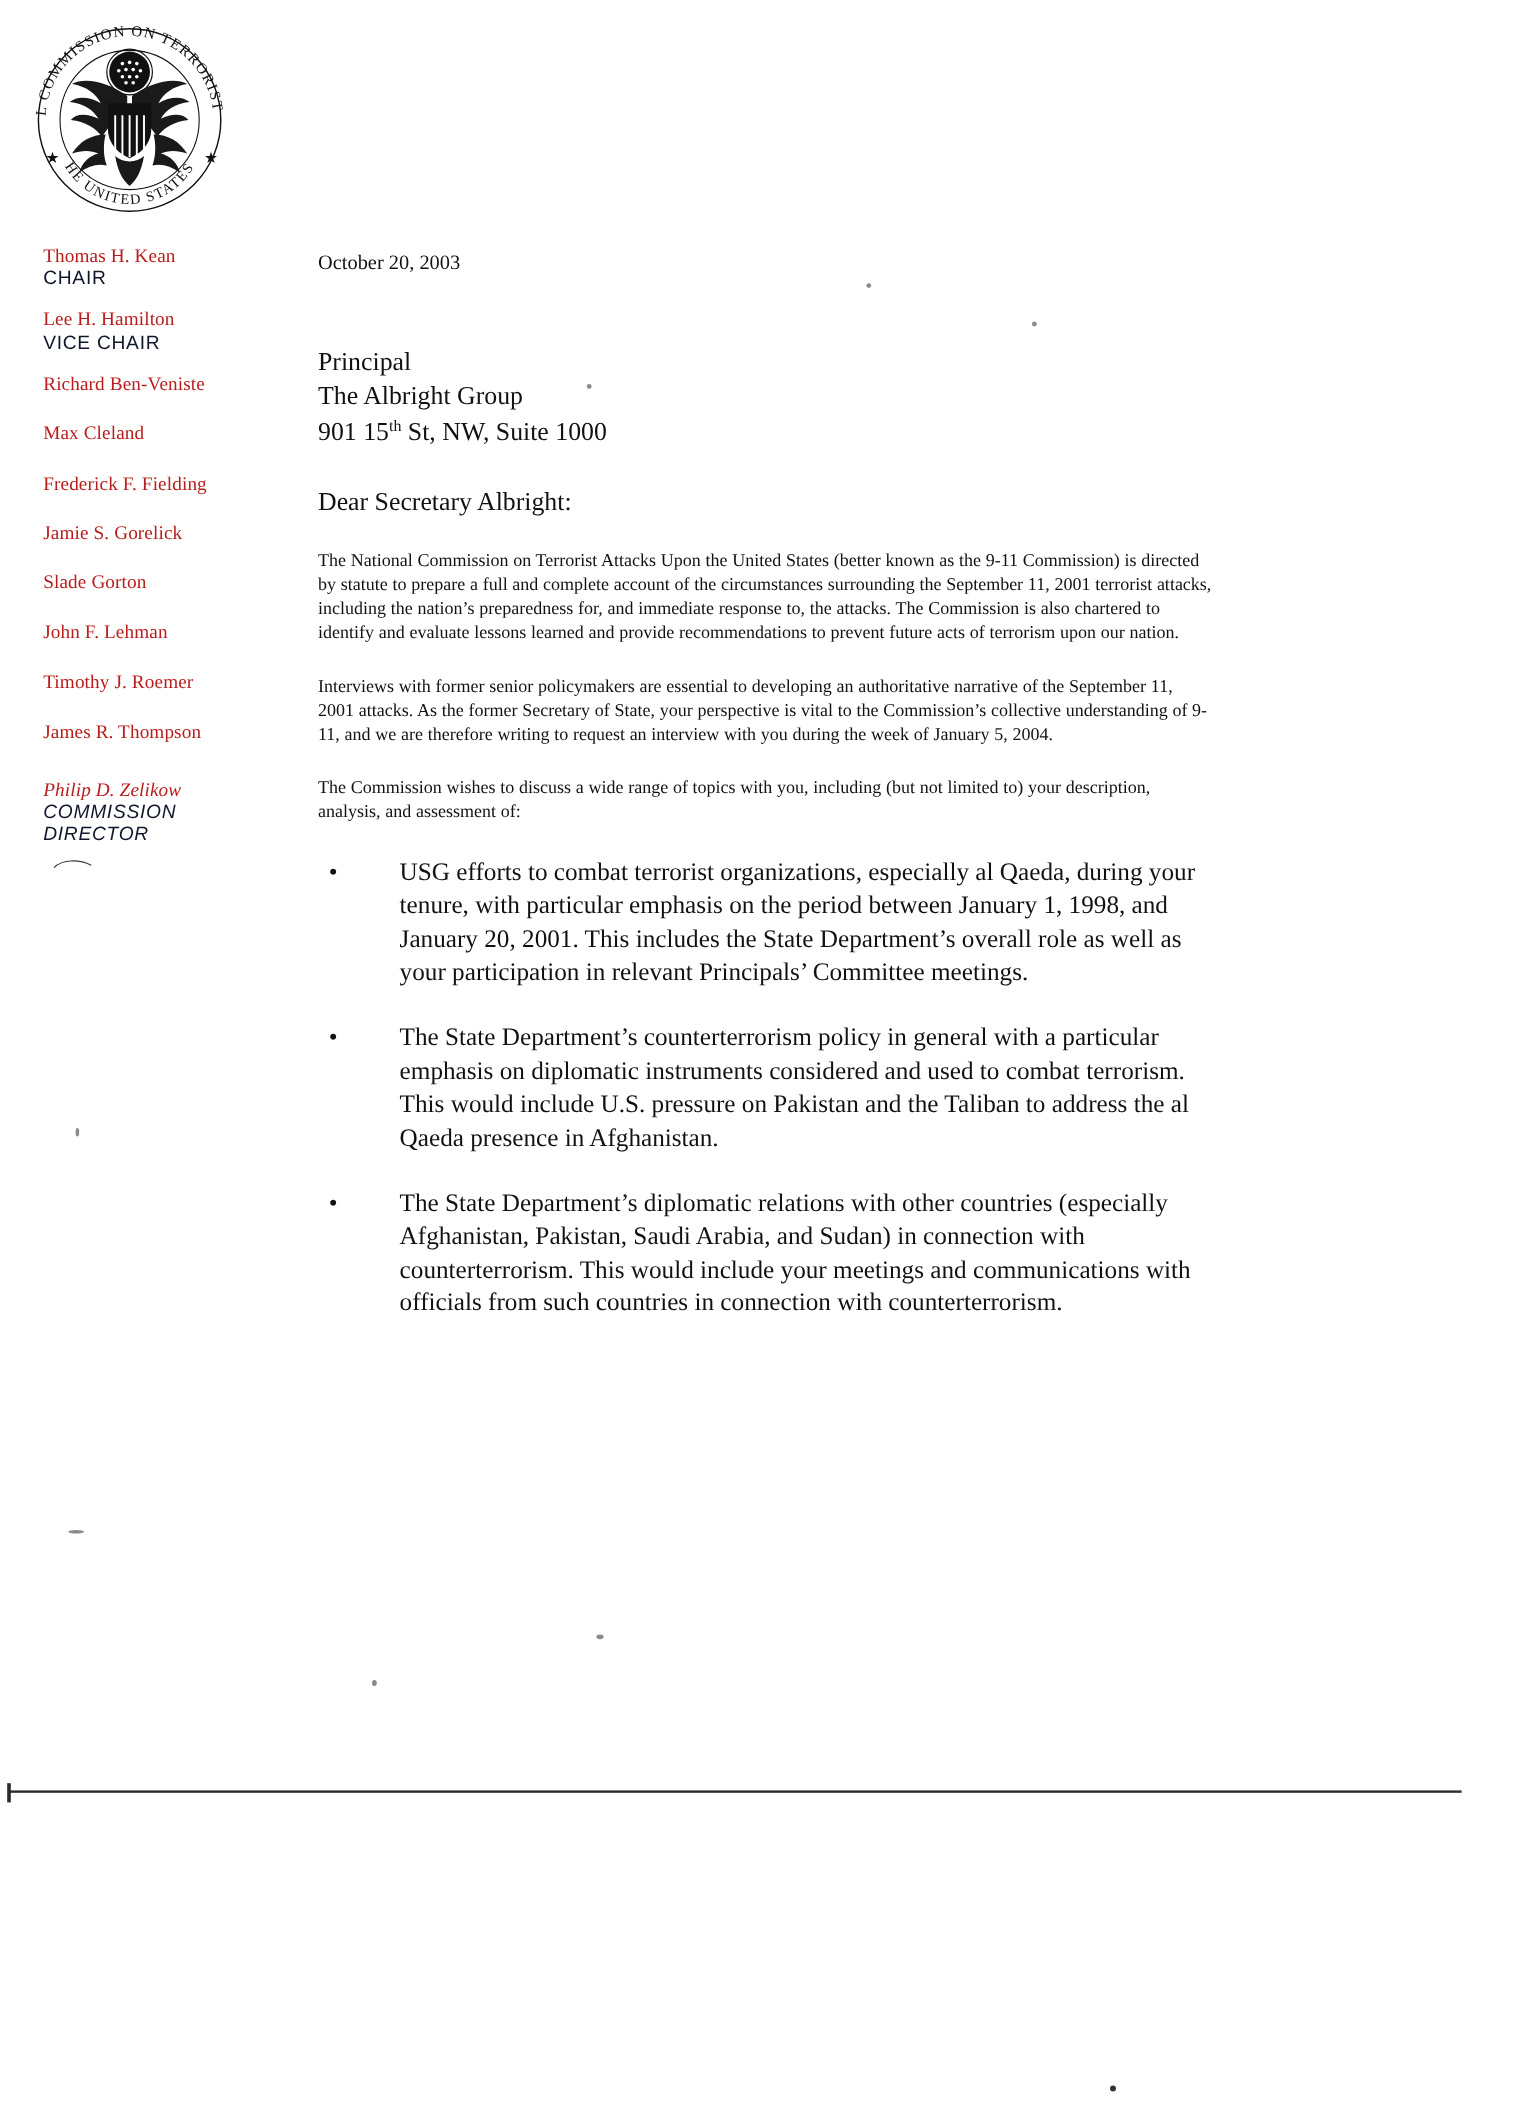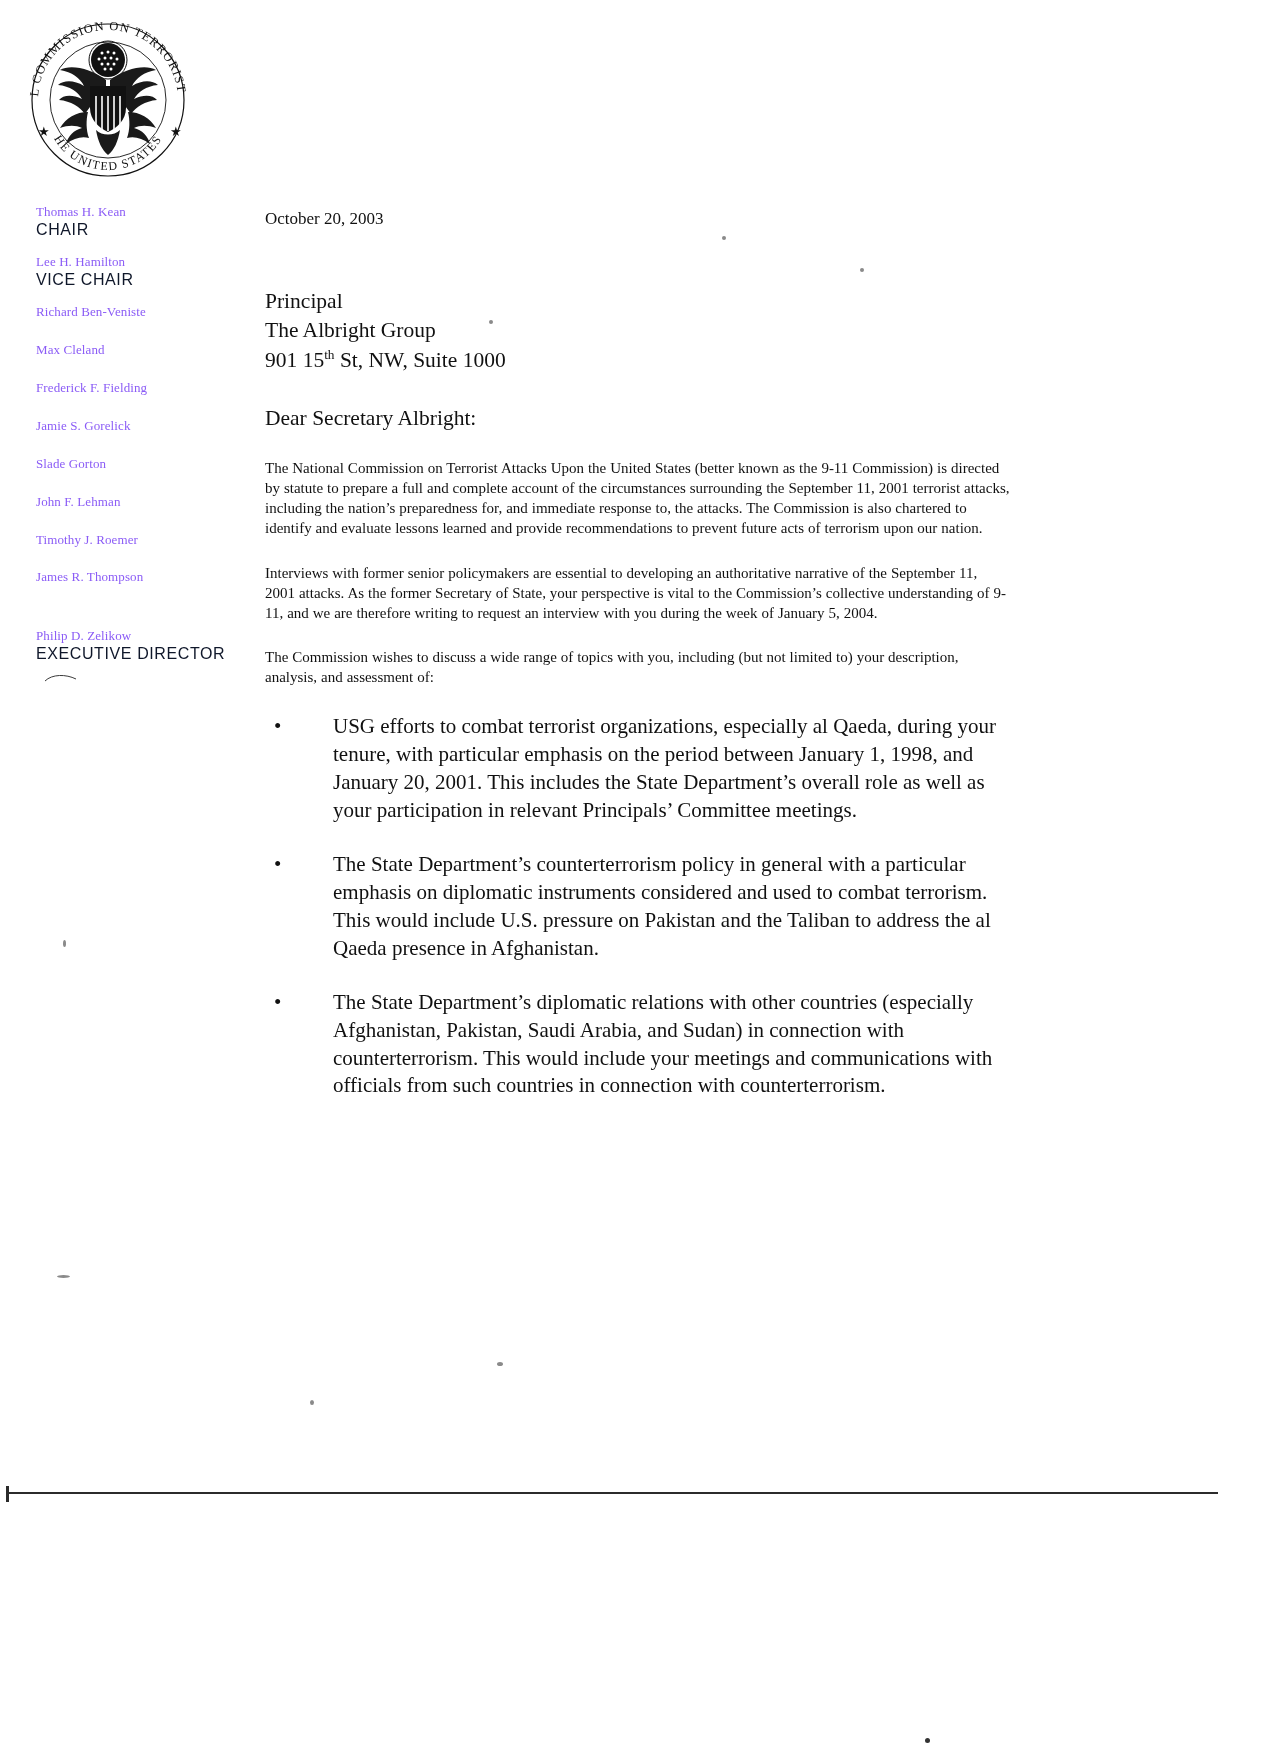--- a/index.html
+++ b/index.html
@@ -34,34 +34,34 @@
     position: absolute;
     left: 36px;
     top: 205px;
     width: 190px;
   }
   .member {
     margin-bottom: 16px;
   }
   .member-name {
     font-family: "Liberation Serif", serif;
-    font-size: 13px;
+    font-size: 16px;
     line-height: 1.15;
-    color: #8b5cf6;
+    color: #b91c1c;
     letter-spacing: 0.1px;
   }
   .member-role {
     font-family: "Liberation Sans", sans-serif;
     font-size: 16px;
     letter-spacing: 0.6px;
     color: #0f172a;
     margin-top: 1px;
   }
   .member.spaced { margin-bottom: 23px; }
-  .exec-block { margin-top: 44px; }
+  .exec-block { margin-top: 30px; font-style: italic; }
   .squiggle {
     margin-top: 10px;
     margin-left: 8px;
     width: 34px;
     height: 10px;
   }
 
   
   .letter {
     position: absolute;
@@ -257,21 +257,21 @@
     <div class="member spaced">
       <div class="member-name">Timothy J. Roemer</div>
     </div>
 
     <div class="member spaced">
       <div class="member-name">James R. Thompson</div>
     </div>
 
     <div class="member exec-block">
       <div class="member-name">Philip D. Zelikow</div>
-      <div class="member-role">EXECUTIVE DIRECTOR</div>
+      <div class="member-role">COMMISSION DIRECTOR</div>
       <svg class="squiggle" viewBox="0 0 34 10">
         <path d="M1,8 C8,1 22,1 32,6" fill="none" stroke="#3a3a3a" stroke-width="1"></path>
       </svg>
     </div>
   </div>
 
   <div class="letter">
 
     <div class="date">October 20, 2003</div>
 

